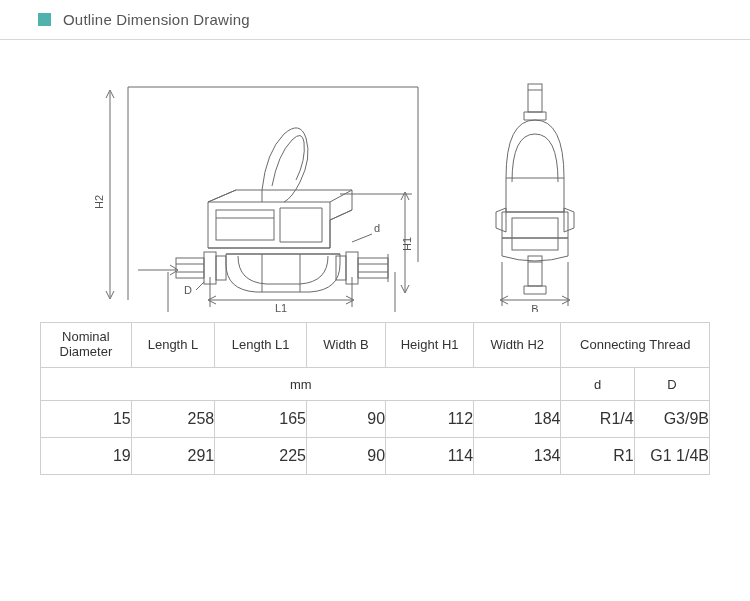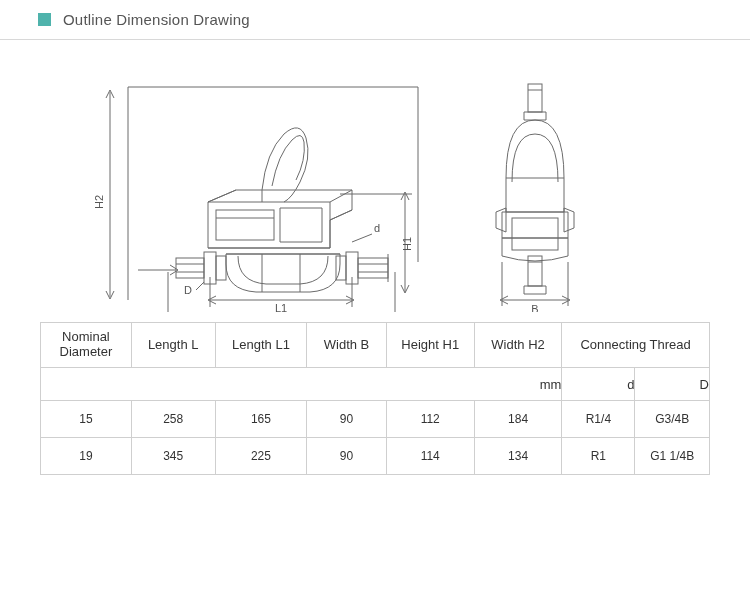--- a/index.html
+++ b/index.html
@@ -81,25 +81,25 @@
     height: 36px;
   }
   table.dims tr.head th {
     height: 40px;
     font-size: 13px;
     line-height: 1.15;
     padding: 2px 4px;
   }
   table.dims tr.unit td {
     height: 32px;
-    text-align: right;
   }
   table.dims tr.data td {
     height: 36px;
-    font-size: 12px;
+    font-size: 16px;
+    text-align: right;
   }
   .nd-cell {
     line-height: 1.2;
   }
 </style>
 </head>
 <body>
 
 <div class="page">
 
@@ -237,27 +237,27 @@
         </tr>
 
         <tr class="data">
           <td>15</td>
           <td>258</td>
           <td>165</td>
           <td>90</td>
           <td>112</td>
           <td>184</td>
           <td>R1/4</td>
-          <td>G3/4B</td>
+          <td>G3/9B</td>
         </tr>
 
 
         <tr class="data">
           <td>19</td>
-          <td>345</td>
+          <td>291</td>
           <td>225</td>
           <td>90</td>
           <td>114</td>
           <td>134</td>
           <td>R1</td>
           <td>G1 1/4B</td>
         </tr>
       </tbody>
     </table>
   </div>

